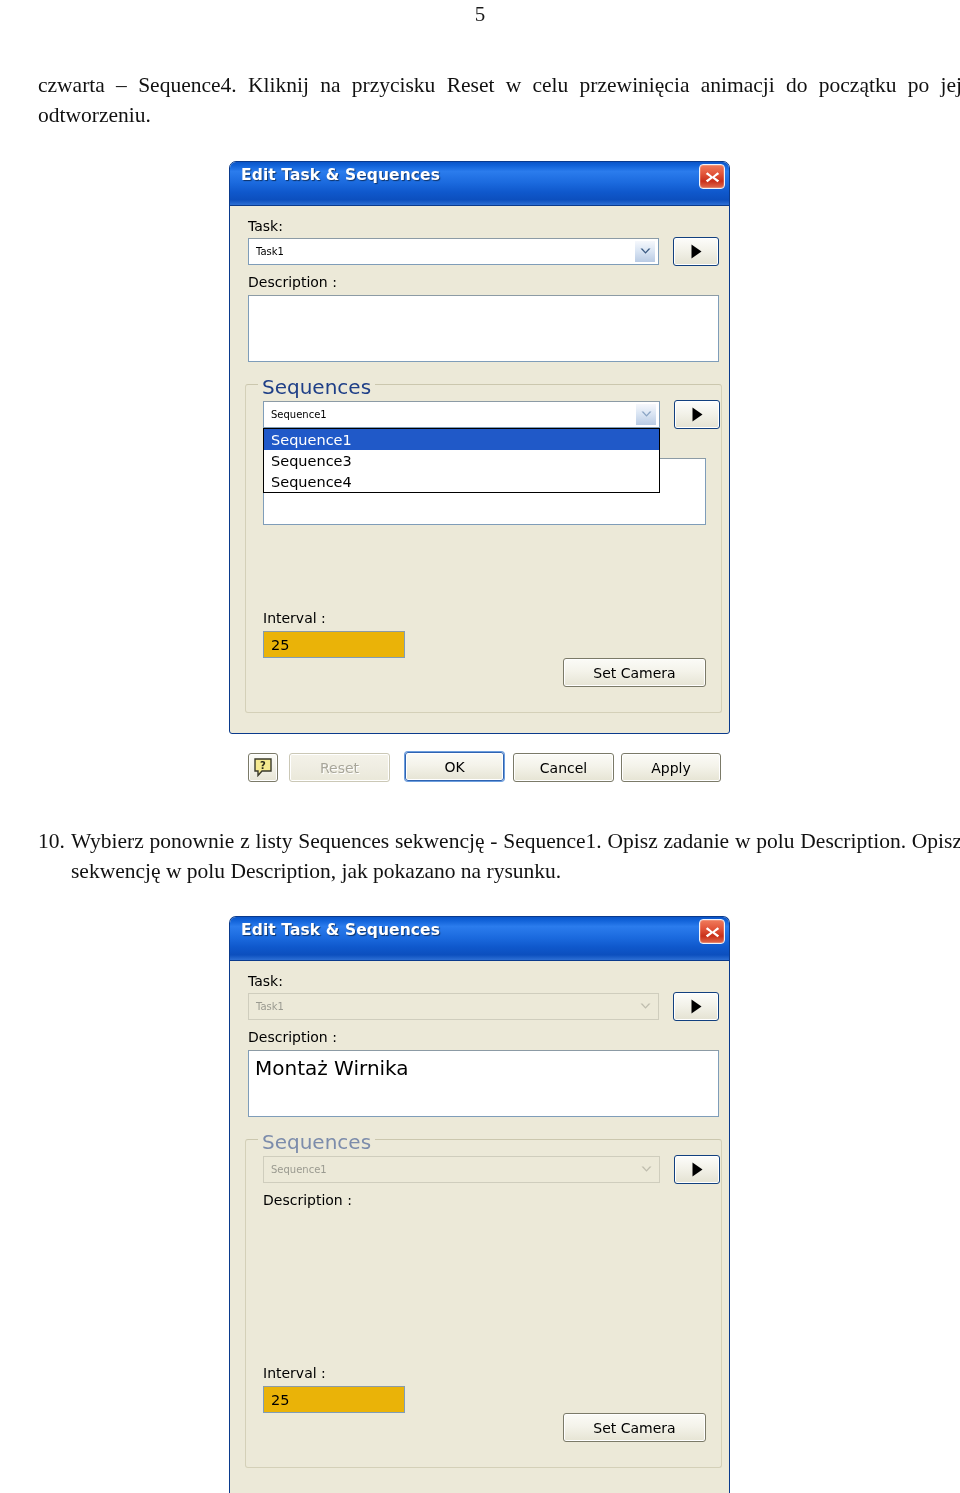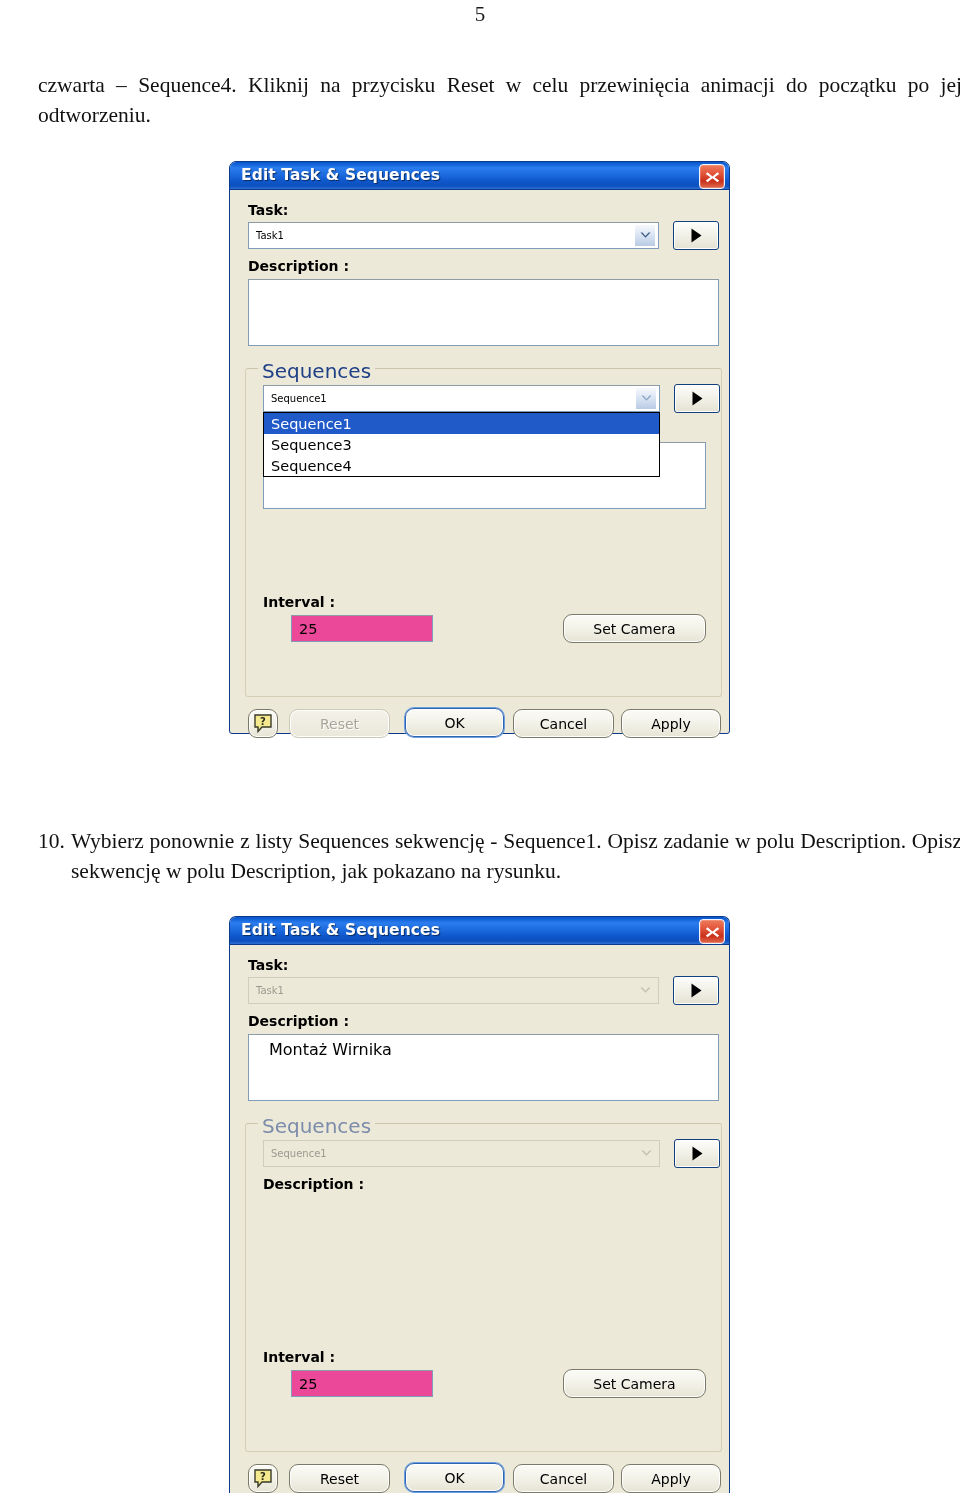--- a/index.html
+++ b/index.html
@@ -39,21 +39,21 @@
     background: #ece9d8;
     border: 1px solid #0a3a8c;
     border-radius: 7px 7px 0 0;
     box-shadow: 0 0 0 0 transparent;
     font-family: "DejaVu Sans", sans-serif;
   }
   .dialog.d1 { left: 229px; top: 161px; height: 573px; border-radius: 7px 7px 3px 3px; }
   .dialog.d2 { left: 229px; top: 916px; height: 580px; border-bottom: none; }
 
   .titlebar {
-    height: 28px;
+    height: 44px;
     background: linear-gradient(to bottom,
         #0b55c8 0%, #1162d8 8%, #2b7ced 22%, #1b6ade 48%,
         #0f58cc 70%, #0c4fbe 88%, #2d6fd4 100%);
     border-radius: 6px 6px 0 0;
     position: relative;
     border-bottom: 1px solid #0a3a8c;
     text-decoration: underline;
   }
   .titlebar .title {
     position: absolute; left: 11px; top: 4px;
@@ -76,21 +76,20 @@
 
   .client { position: relative; height: calc(100% - 30px); }
 
   
   .lbl {
     position: absolute;
     font-family: "DejaVu Sans", sans-serif;
     font-size: 14px;
     color: #000000;
     white-space: nowrap;
-    font-weight: bold;
   }
 
   
   .combo {
     position: absolute;
     height: 27px;
     background: #ffffff;
     border: 1px solid #7f9db9;
     border-top-color: #8c9ba5;
     display: flex; align-items: center;
@@ -127,49 +126,48 @@
     display: flex; align-items: center; justify-content: center;
     cursor: pointer;
   }
 
   
   .textarea {
     position: absolute;
     background: #ffffff;
     border: 1px solid #7f9db9;
     border-top-color: #8c9ba5;
-    padding: 5px 20px;
-    font-family: "DejaVu Sans", sans-serif;
-    font-size: 16px;
+    padding: 5px 6px;
+    font-family: "DejaVu Sans", sans-serif;
+    font-size: 20px;
     color: #000;
     overflow: hidden;
     cursor: text;
   }
   .caret {
     display: inline-block;
     width: 1px; height: 15px;
     background: #000;
     vertical-align: -3px;
     margin-left: 1px;
   }
 
   
   .textbox {
     position: absolute;
     height: 27px;
-    background: #ec4899;
+    background: #eab308;
     border: 1px solid #7f9db9;
     border-top-color: #8c9ba5;
     display: flex; align-items: center;
     padding-left: 7px;
     font-family: "DejaVu Sans", sans-serif;
     font-size: 14.5px;
     color: #000;
     cursor: text;
-    margin-left: 28px;
   }
 
   
   .groupbox {
     position: absolute;
     border: 1px solid #d4d0b8;
     border-top-color: #cbc7ae;
     border-radius: 3px;
   }
   .groupbox > .gtitle {
@@ -183,28 +181,29 @@
     white-space: nowrap;
   }
   .groupbox > .gtitle.dim { color: #7c8cab; }
 
   
   .btn {
     position: absolute;
     height: 29px;
     background: linear-gradient(to bottom, #fbfbf7 0%, #f4f3ea 45%, #e6e4d4 100%);
     border: 1px solid #7b7a68;
-    border-radius: 9px;
+    border-radius: 3px;
     box-shadow: inset 0 0 0 1px #ffffff;
     display: flex; align-items: center; justify-content: center;
     font-family: "DejaVu Sans", sans-serif;
     font-size: 14px;
     color: #000;
     cursor: pointer;
     white-space: nowrap;
+    margin-top: 28px;
   }
   .btn.default {
     border: 1px solid #2f64b2;
     box-shadow: inset 0 0 0 1px #ffffff, 0 0 0 1px #6d9ede;
   }
   .btn.disabled {
     color: #a8a69a;
     border-color: #cbc8b6;
     background: linear-gradient(to bottom, #f4f2e9 0%, #efedE2 50%, #eae8d9 100%);
     text-shadow: 1px 1px 0 #ffffff;

